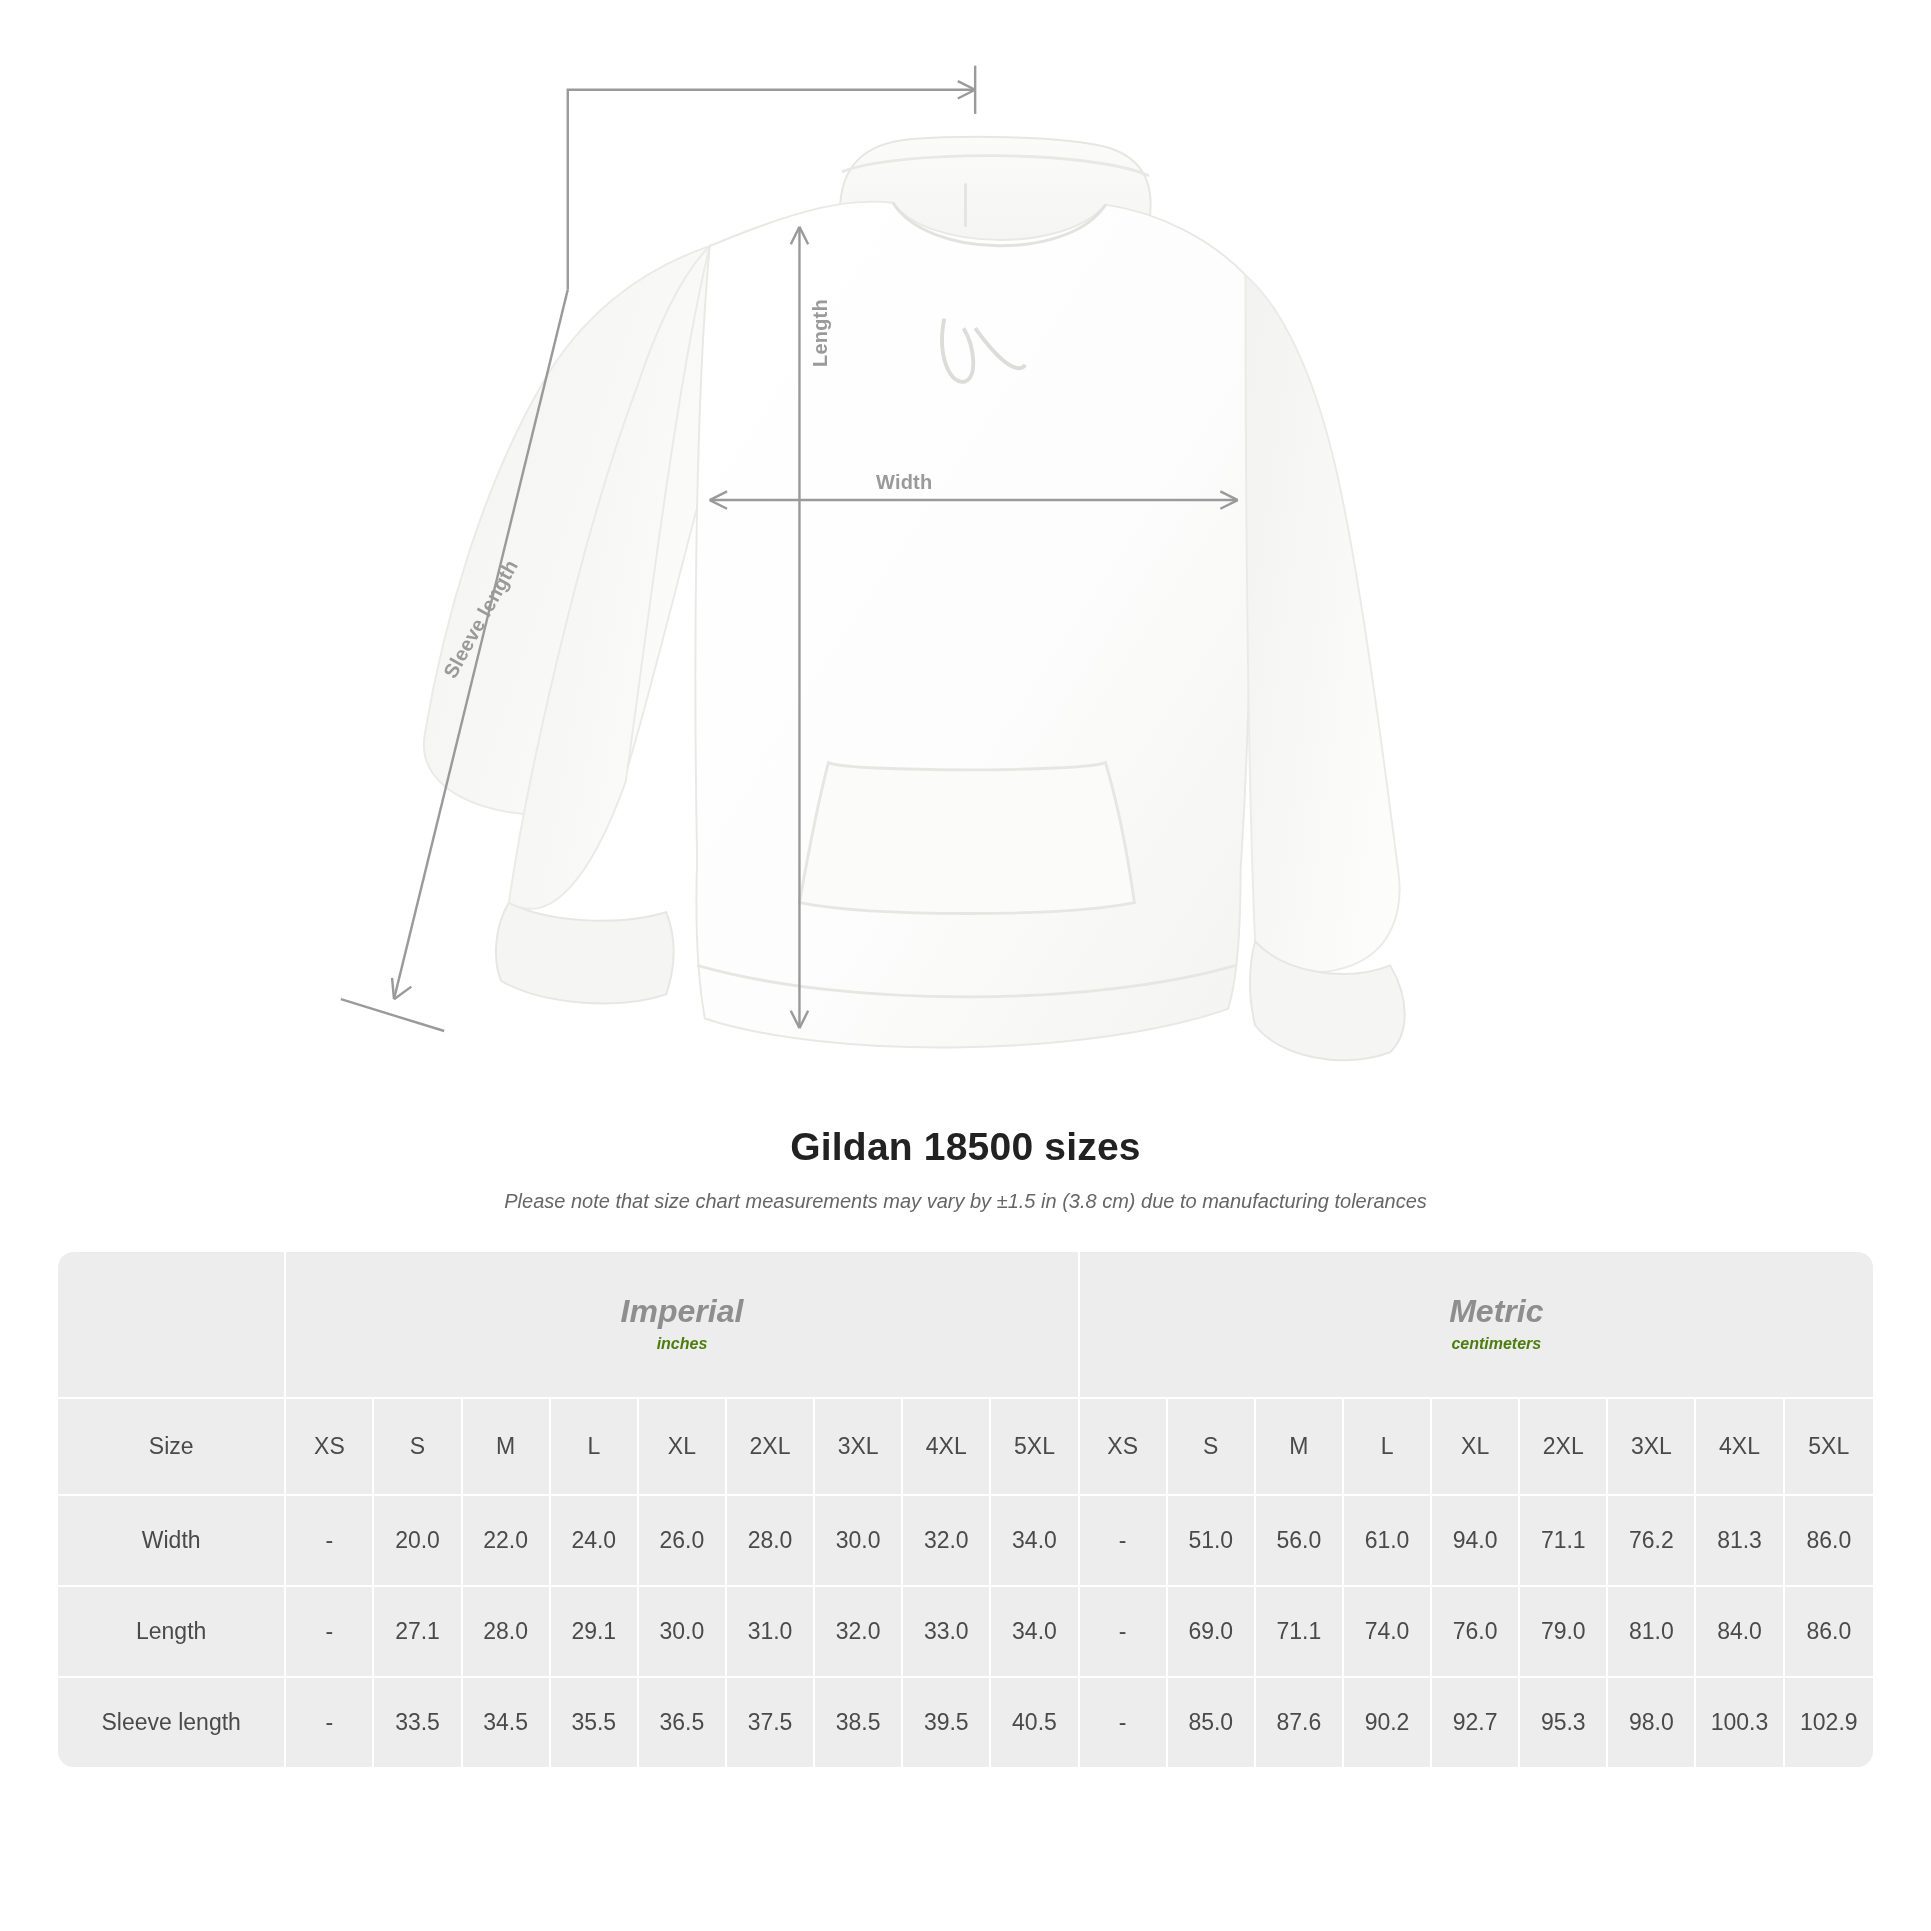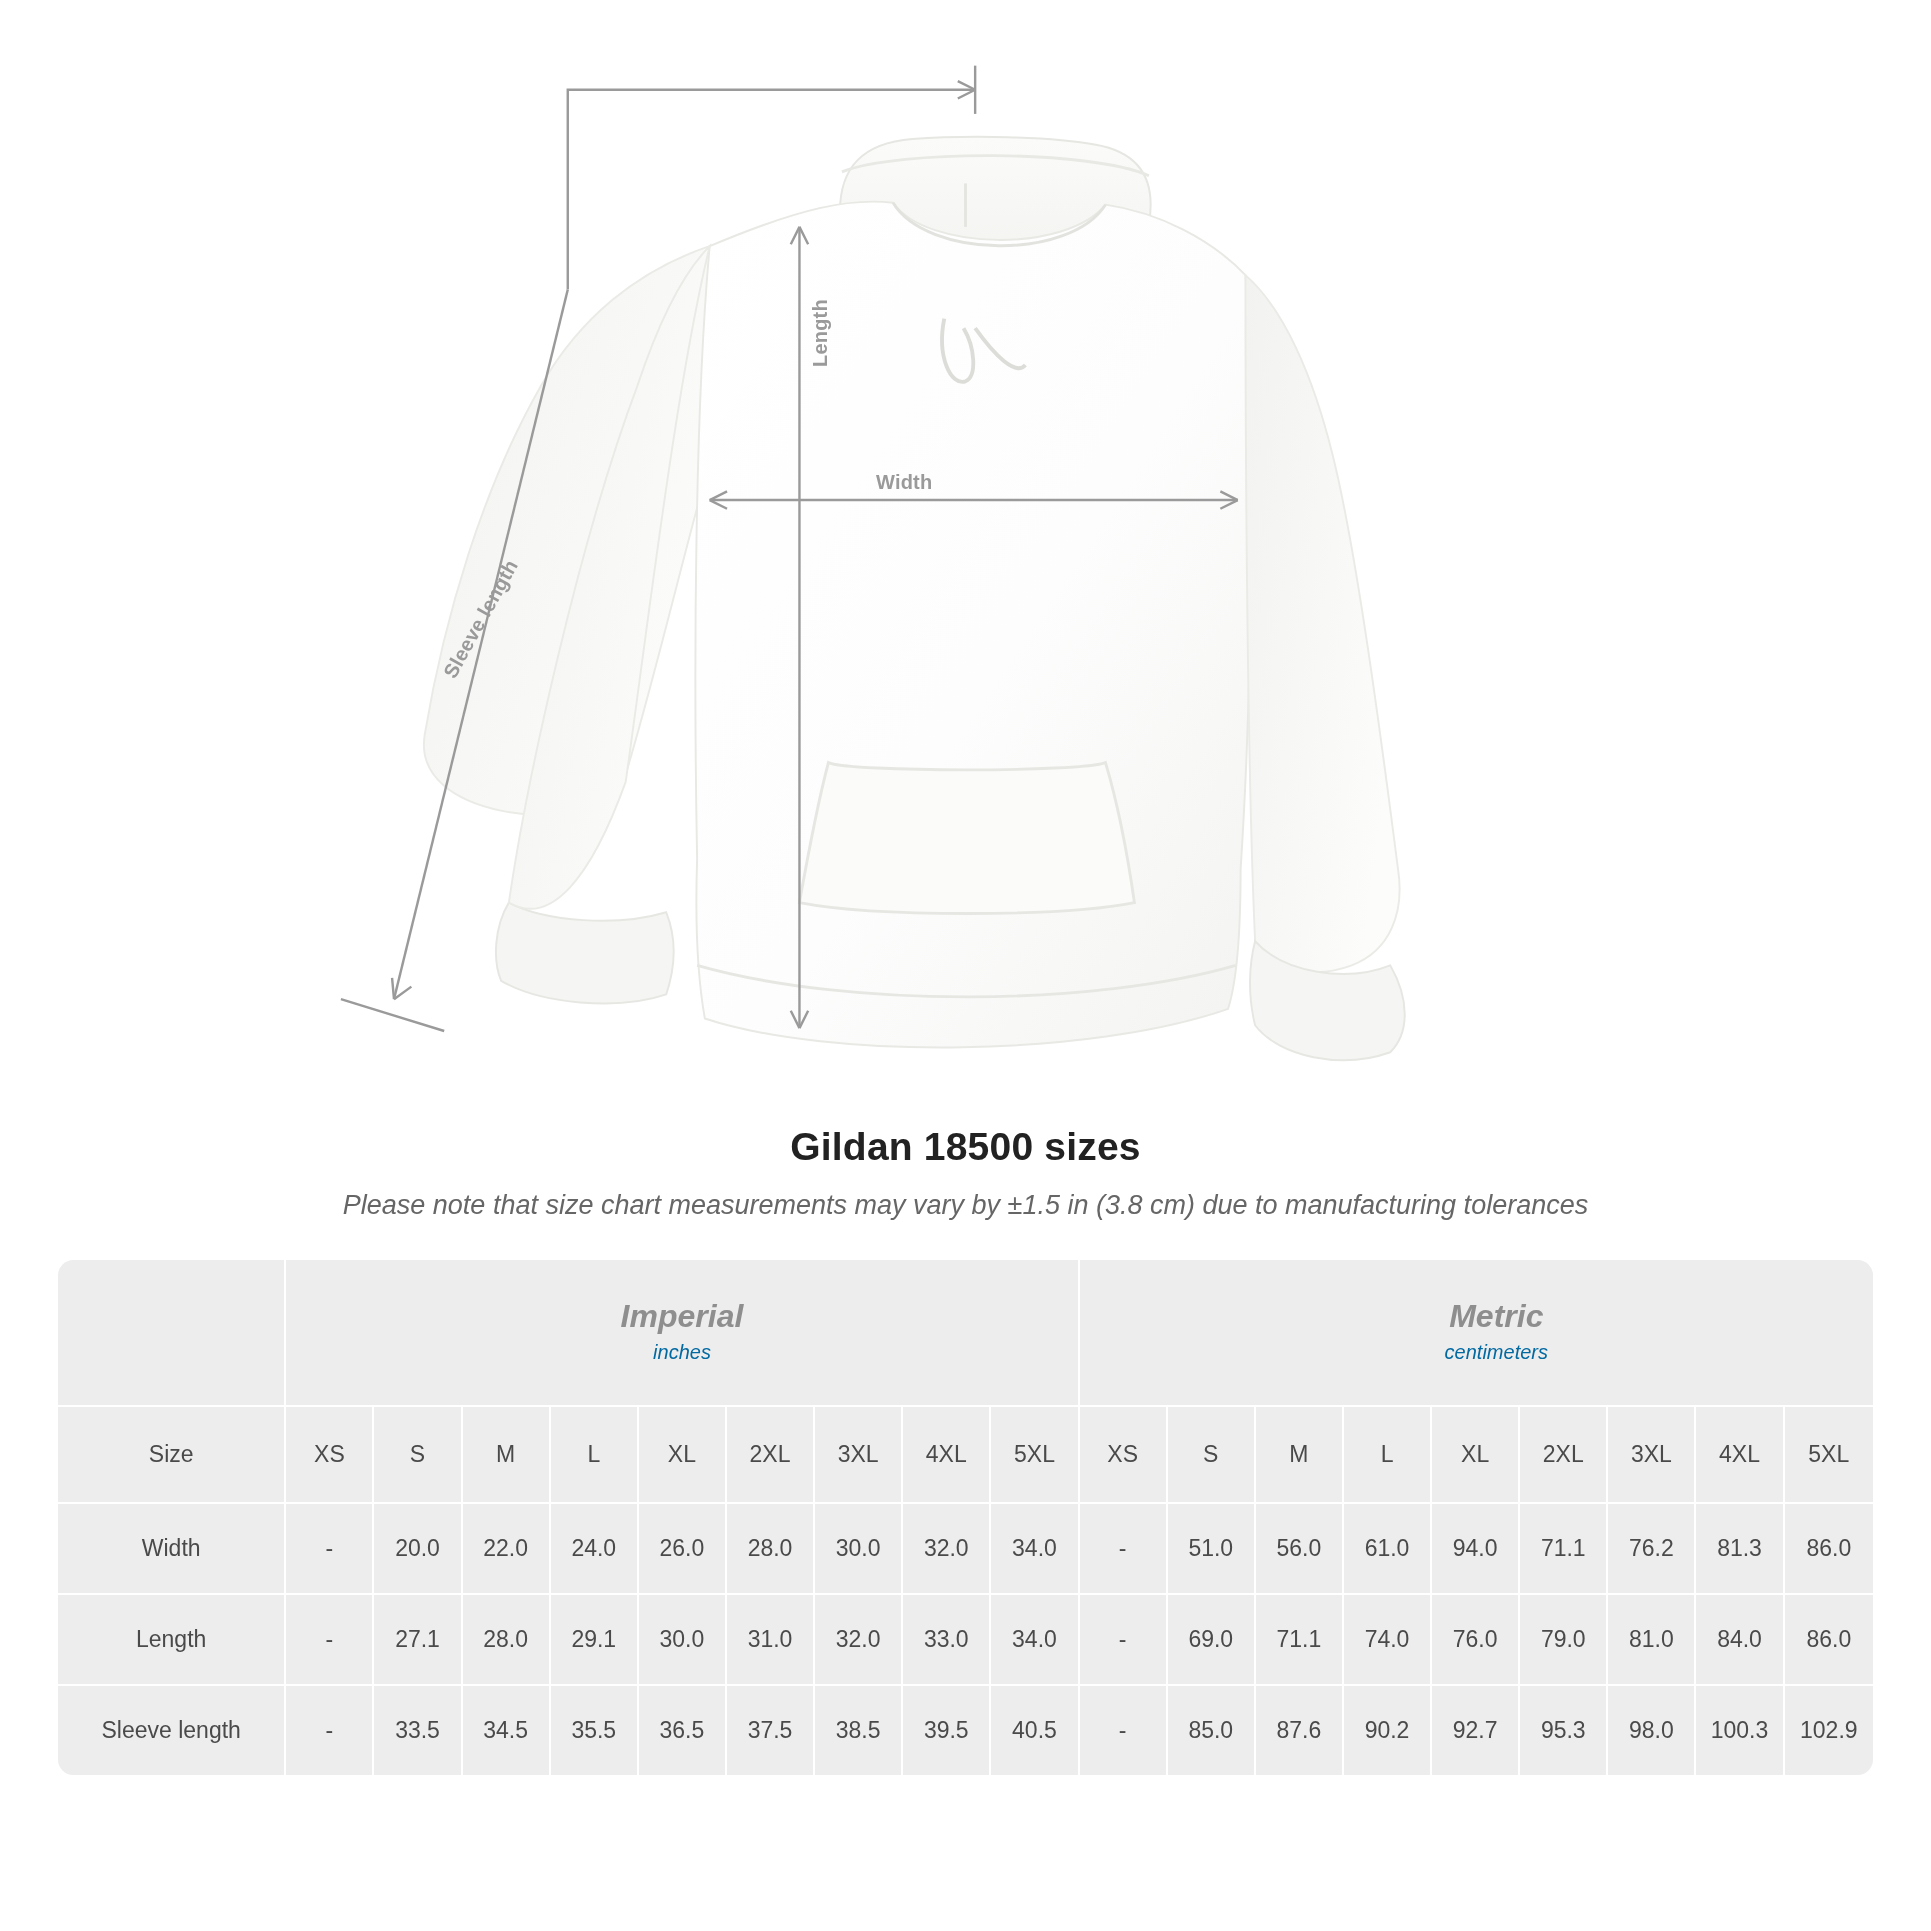--- a/index.html
+++ b/index.html
@@ -62,21 +62,21 @@
     margin-top: 9.7px;
   }
   .chart-title {
     font-size: 39px;
     font-weight: bold;
     color: #222222;
     margin: 0;
     letter-spacing: 0.2px;
   }
   .chart-note {
-    font-size: 27px;
+    font-size: 20px;
     font-style: italic;
     color: #666666;
     margin-top: 21px;
   }
 
   
   .table-wrap {
     margin: 39px 58px 0 58px;
     width: 1620px;
   }
@@ -102,24 +102,25 @@
     vertical-align: middle;
   }
   .unit-head .unit-name {
     font-size: 32px;
     font-weight: bold;
     font-style: italic;
     color: #8e8e8e;
     line-height: 1.25;
   }
   .unit-head .unit-sub {
-    font-size: 20px;
+    font-size: 16px;
     font-style: italic;
-    color: #0369a1;
+    color: #4d7c0f;
     line-height: 1.6;
+    font-weight: bold;
   }
   .corner-cell {
     background: #ededed !important;
   }
   .row-head {
     font-weight: bold;
     color: #4a4a4a;
     font-size: 24px;
   }
   .col-head {

